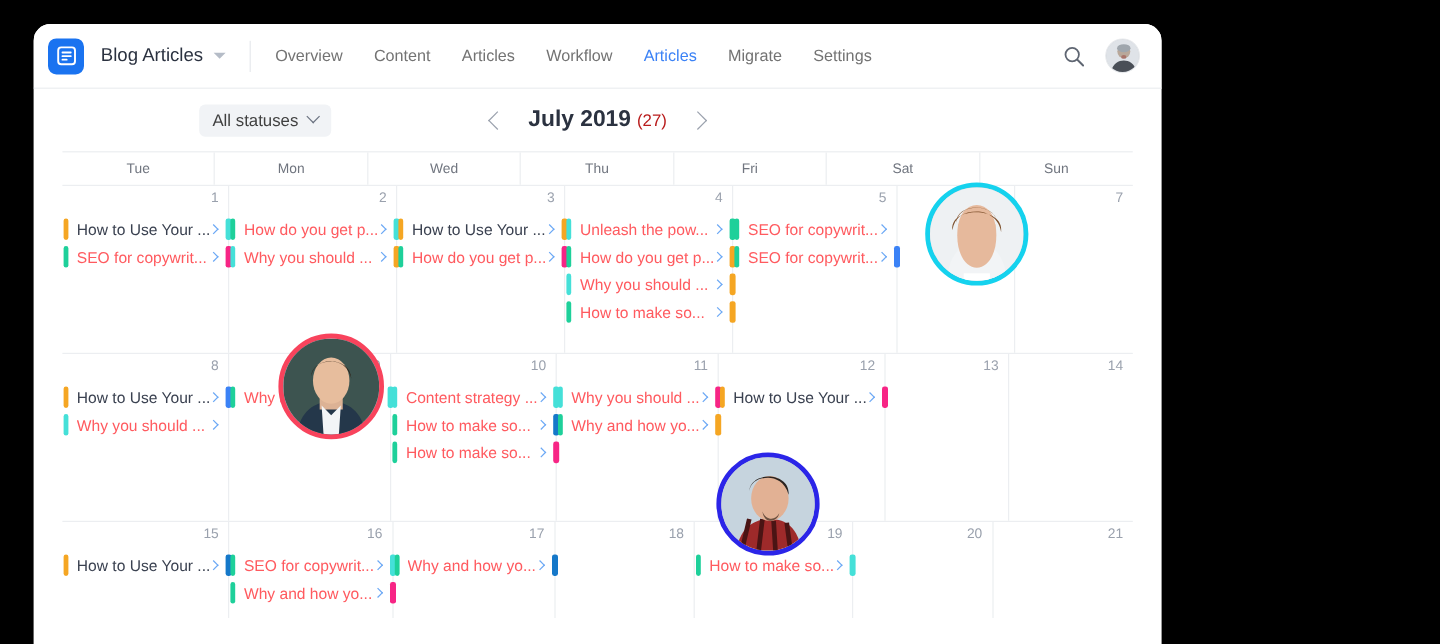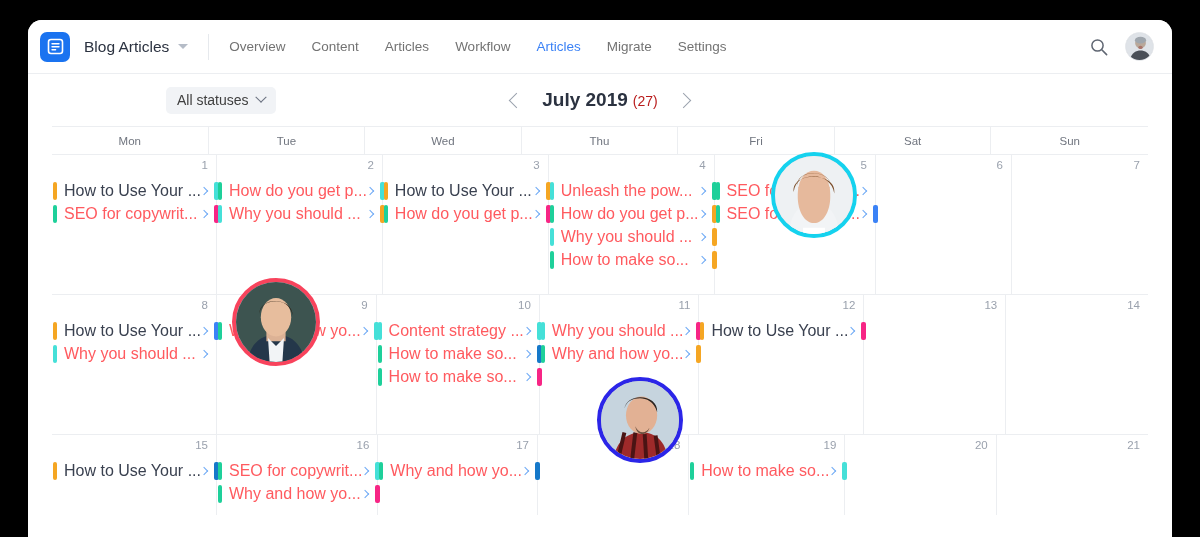--- a/index.html
+++ b/index.html
@@ -5,21 +5,21 @@
   * { box-sizing: border-box; margin: 0; padding: 0; }
   html, body {
     width: 1200px; height: 537px;
     background: #000000;
     font-family: "Liberation Sans", sans-serif;
     overflow: hidden;
   }
   .window {
     position: absolute;
     left: 28px; top: 20px;
-    width: 1144px; height: 517px;
+    width: 940px; height: 517px;
     background: #ffffff;
     border-radius: 14px 14px 0 0;
     overflow: hidden;
     box-shadow: 0 4px 24px rgba(0,0,0,0.25);
   }
 
   
   .header {
     position: relative;
     height: 54px;
@@ -184,21 +184,21 @@
   .ev-bar {
     width: 4px;
     height: 18px;
     border-radius: 2px;
     flex: 0 0 auto;
     margin-left: 1px;
   }
   .ev-title {
     flex: 1 1 auto;
     margin-left: 7px;
-    font-size: 16px;
+    font-size: 13px;
     color: #ff5a5f;
     white-space: nowrap;
     overflow: hidden;
     text-overflow: clip;
   }
   .event.dark .ev-title { color: #3a4150; }
   .ev-chev {
     flex: 0 0 auto;
     width: 6px; height: 6px;
     border-top: 1.4px solid #6ba8f5;
@@ -277,22 +277,22 @@
       <div class="nav-arrow prev"></div>
       <div class="month-label">
         <span>July 2019</span><span class="month-count">(27)</span>
       </div>
       <div class="nav-arrow next"></div>
     </div>
   </div>
 
   <div class="calendar">
     <div class="weekday-row">
+      <div class="weekday">Tue</div>
       <div class="weekday">Mon</div>
-      <div class="weekday">Tue</div>
       <div class="weekday">Wed</div>
       <div class="weekday">Thu</div>
       <div class="weekday">Fri</div>
       <div class="weekday">Sat</div>
       <div class="weekday">Sun</div>
     </div>
     <div id="weeks-root">
         <div class="week">
           <div class="daycell">
             <div class="daynum">1</div>

